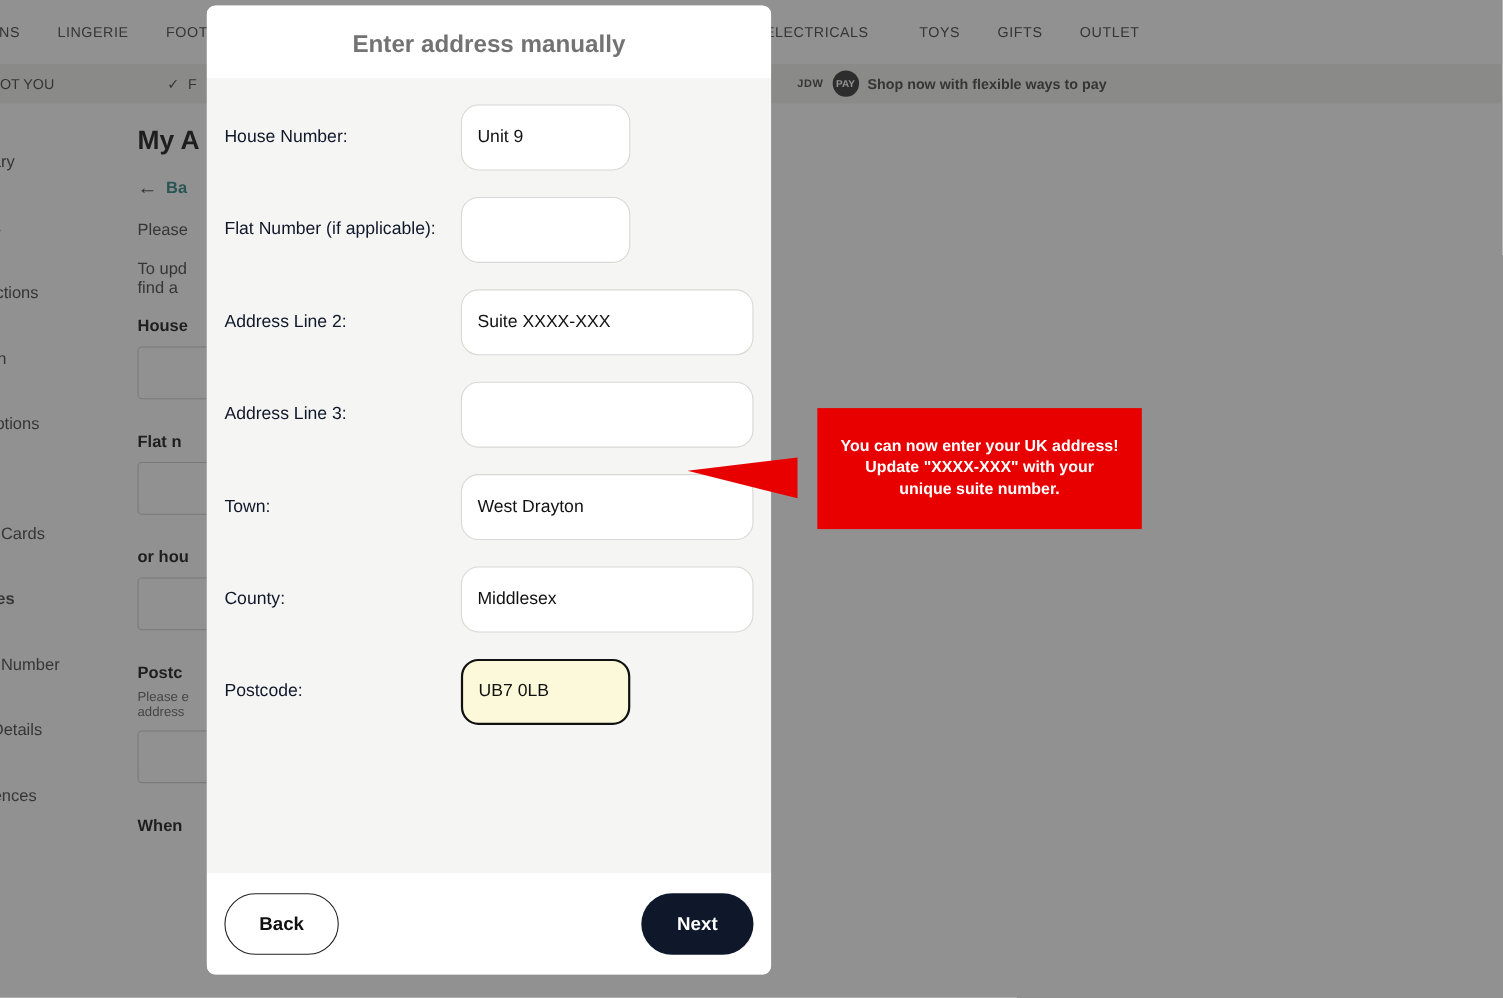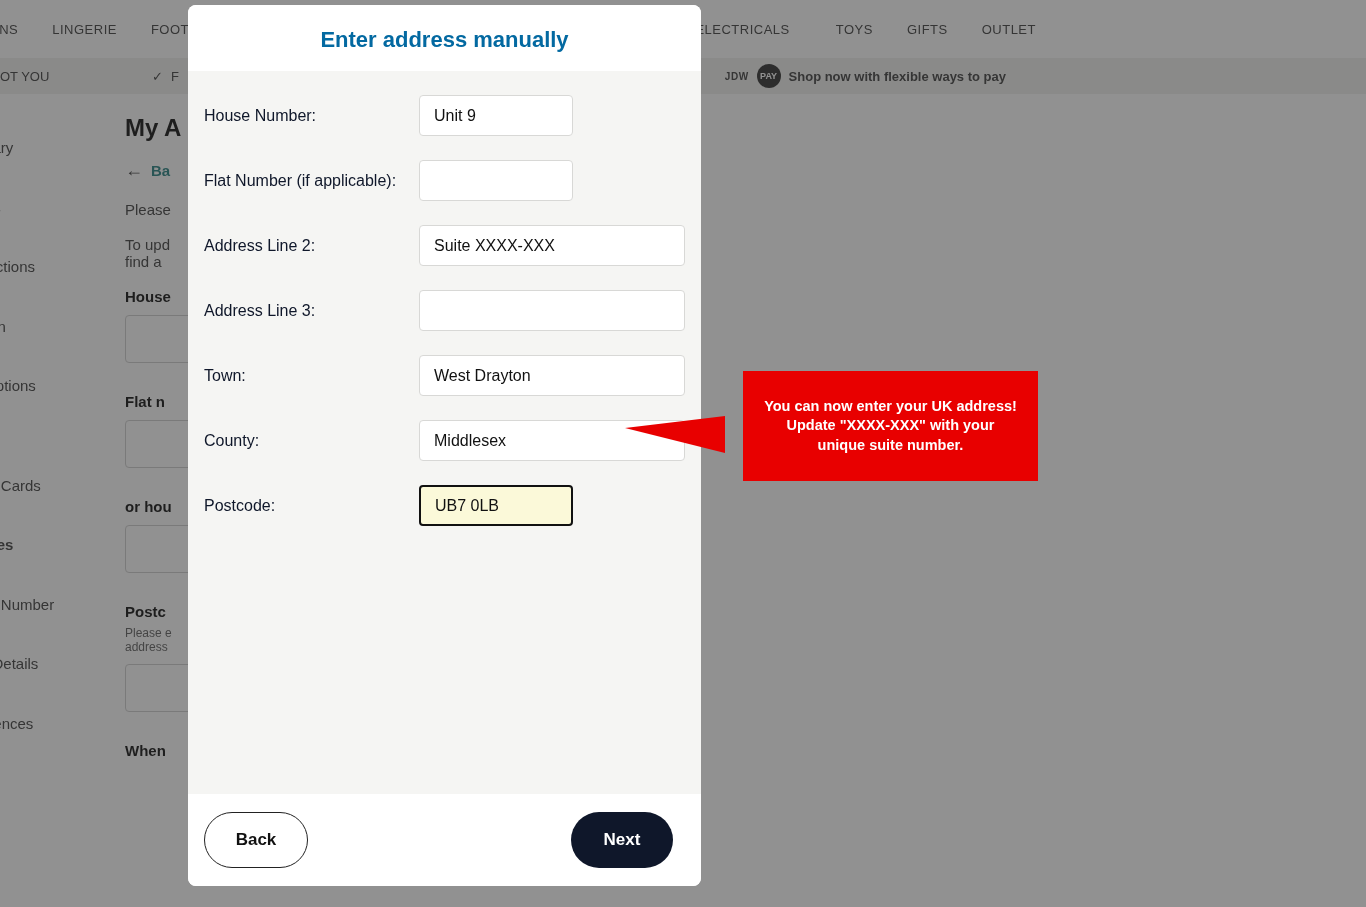--- a/index.html
+++ b/index.html
@@ -78,21 +78,21 @@
     z-index: 20;
     display:flex;
     flex-direction:column;
     overflow:hidden;
   }
   .modal-header{
     padding: 22px 16px 18px 16px;
     text-align:center;
     font-size: 22px;
     font-weight: 600;
-    color:#0369a1;
+    color:#737373;
     background:#fff;
   }
   .modal-body{
     flex:1;
     background:#f5f5f3;
     padding: 24px 16px 10px 16px;
     overflow:auto;
   }
   .form-row{
     display:flex;
@@ -105,38 +105,38 @@
     color:#0f172a;
     font-weight:500;
     padding-right:8px;
   }
   .form-input{
     flex:1;
     max-width: 270px;
   }
   .form-input input{
     width:100%;
-    height:41px;
+    height:60px;
     border:1px solid #d8d8d6;
-    border-radius:4px;
+    border-radius:16px;
     background:#fff;
     font-size:16px;
     padding: 0 14px;
     color:#111;
     outline:none;
   }
   .form-input.short input{max-width:154px;}
   .form-input.postcode input{
     max-width:154px;
     background:#fbf9d9;
     border:2px solid #111;
   }
   .modal-footer{
     background:#fff;
-    padding: 18px 28px 18px 16px;
+    padding: 18px 16px 18px 16px;
     display:flex;
     justify-content:space-between;
     align-items:center;
   }
   .btn-back{
     width:104px;height:56px;border:1.5px solid #222;border-radius:28px;background:#fff;font-size:17px;font-weight:600;color:#111;cursor:pointer;
   }
   .btn-next{
     width:102px;height:56px;border:none;border-radius:28px;background:#0f172a;color:#fff;font-size:17px;font-weight:700;cursor:pointer;
   }

